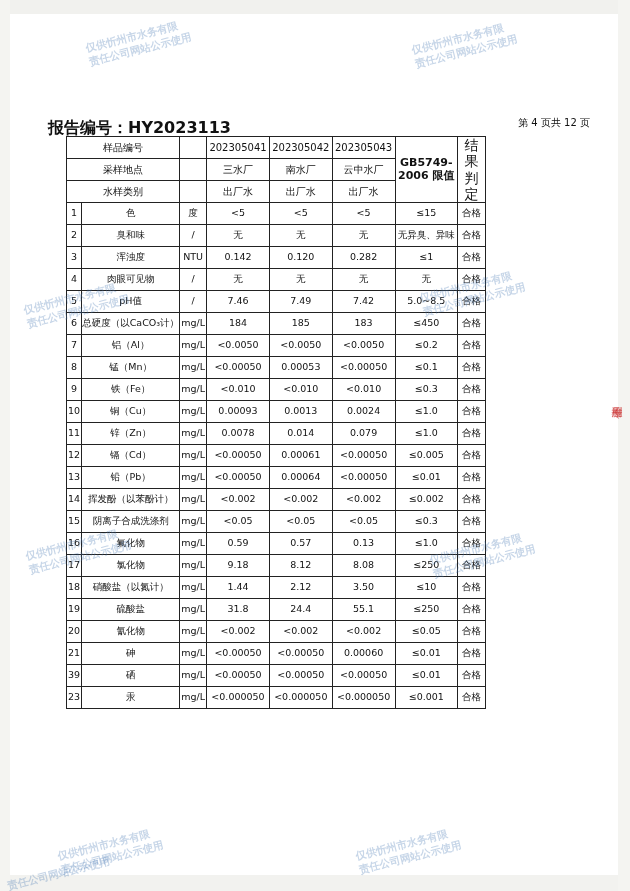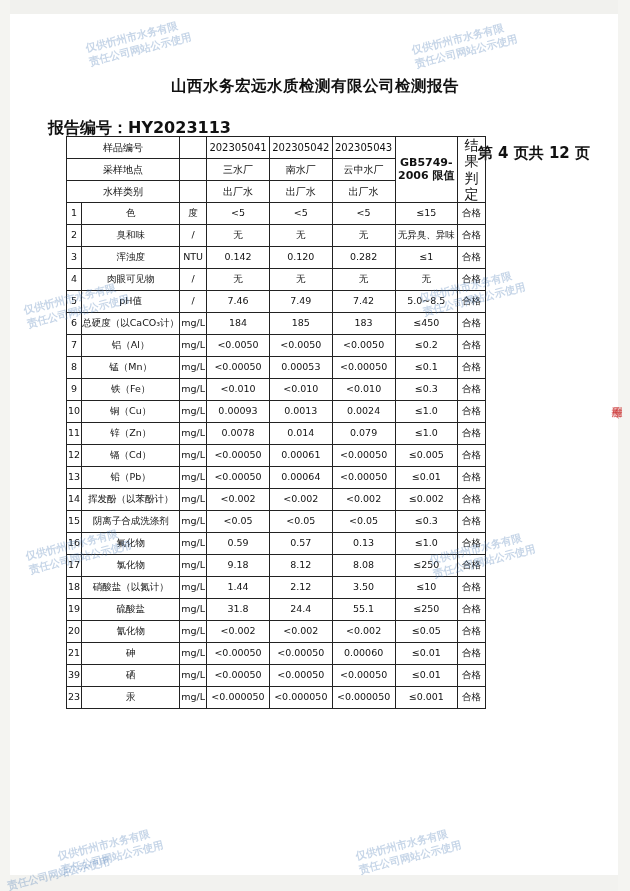--- a/index.html
+++ b/index.html
@@ -27,21 +27,21 @@
     color:#111;
     letter-spacing:.5px;
     font-family:"DejaVu Sans","Liberation Sans",sans-serif;
   }
   .report-no{
     position:absolute;top:118px;left:48px;
     font-size:16px;font-weight:bold;color:#111;
   }
   .page-no{
     position:absolute;top:116px;right:40px;
-    font-size:15px;font-weight:bold;color:#111;margin-top:28px;
+    font-size:10px;font-weight:normal;color:#111;
   }
 
   table.main{
     position:absolute;top:136px;left:66px;
     border-collapse:collapse;
     width:420px;
     font-size:9.5px;
     color:#111;
   }
   table.main td{
@@ -88,21 +88,20 @@
 </style>
 </head>
 <body>
 
 <div class="page">
   <div class="edge-top"></div>
   <div class="edge-bottom"></div>
   <div class="edge-left"></div>
   <div class="edge-right"></div>
 
-  <div class="title">山西水务宏远水质检测有限公司检测报告</div>
   <div class="report-no">报告编号：HY2023113</div>
   <div class="page-no">第 4 页共 12 页</div>
 
   <table class="main">
     <tbody id="tbody-head">
       <tr>
         <td class="c-idx hdr" colspan="2">样品编号</td>
         <td class="c-unit hdr"></td>
         <td class="c-val hdr">202305041</td>
         <td class="c-val hdr">202305042</td>

